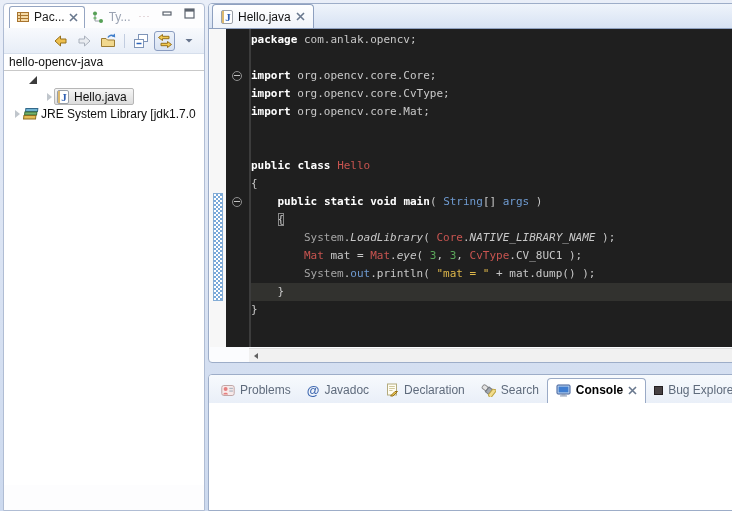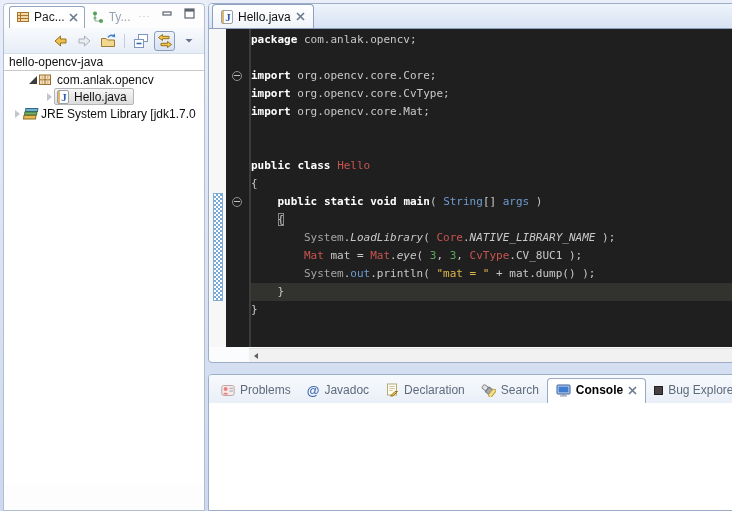--- a/index.html
+++ b/index.html
@@ -184,32 +184,20 @@
           </span>
         </span>
       </div>
     <div class="tree-area">
       <div class="tree-row project-row">
         <span class="tree-label">hello-opencv-java</span>
       </div>
       <div id="tree-items">
           <div class="tree-row" style="padding-left: 24px;">
             <span class="arrow exp"></span>
-            <span class="" style="display: inline-flex; align-items: center; gap: 3px;">
-              <span class="icon">
-                <svg width="14" height="13" viewBox="0 0 14 13">
-                  <rect x="1.5" y="2" width="11" height="9.5" fill="#f3e2c4" stroke="#9b6c2c"></rect>
-                  <line x1="7" y1="2" x2="7" y2="11.5" stroke="#9b6c2c"></line>
-                  <line x1="1.5" y1="6.8" x2="12.5" y2="6.8" stroke="#9b6c2c"></line>
-                  <line x1="4.2" y1="2" x2="4.2" y2="11.5" stroke="#d3ad6c"></line>
-                  <line x1="9.8" y1="2" x2="9.8" y2="11.5" stroke="#d3ad6c"></line>
-                </svg>
-              </span>
-              <span class="tree-label">com.anlak.opencv</span>
-            </span>
           </div>
           <div class="tree-row" style="padding-left: 40px;">
             <span class="arrow col"></span>
             <span class="sel-box" style="display: inline-flex; align-items: center; gap: 3px;">
               <span class="icon">
                 <svg width="12" height="14" viewBox="0 0 12 14">
                   <rect x="0.5" y="0.5" width="11" height="13" rx="1.5" fill="#fff" stroke="#9aa0a8"></rect>
                   <rect x="1" y="1" width="2" height="12" fill="#dcb96f"></rect>
                   <text x="7" y="11" font-size="11" font-weight="bold" fill="#2f5fb3" text-anchor="middle" font-family="Liberation Serif,serif">J</text>
                 </svg>

